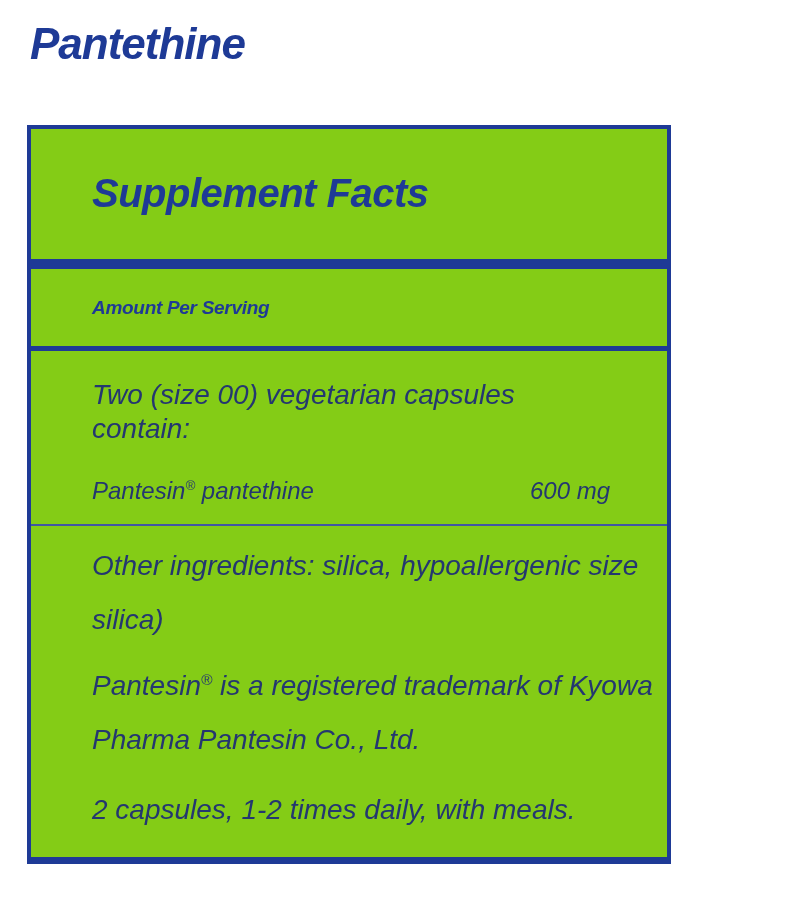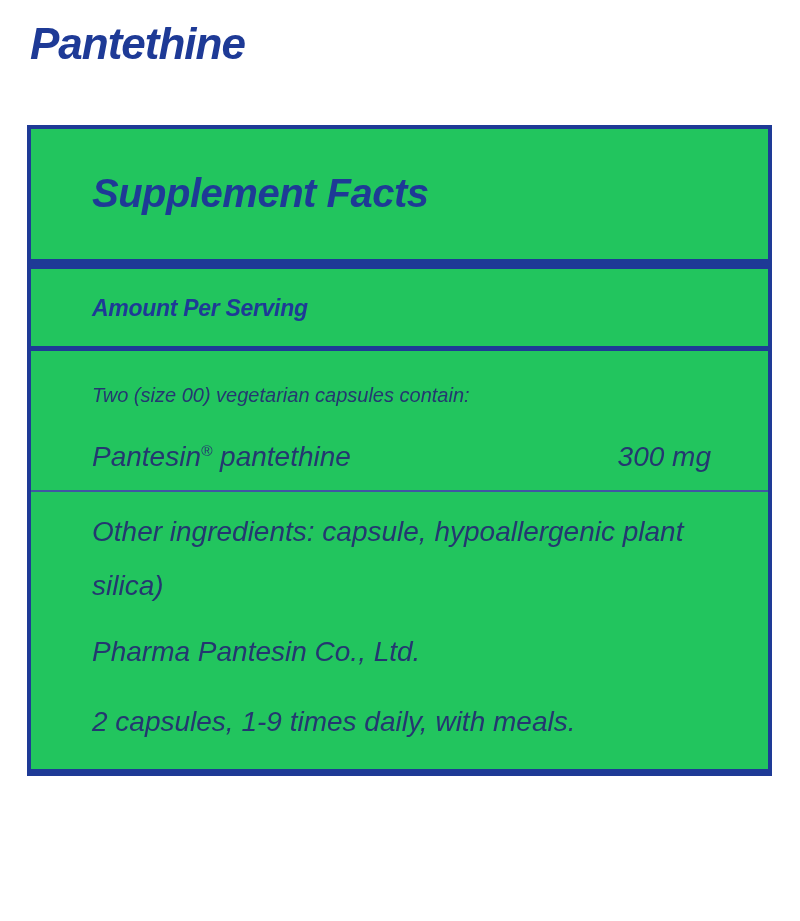--- a/index.html
+++ b/index.html
@@ -18,68 +18,68 @@
   }
   .page-title {
     margin: 18px 0 0 30px;
     font-size: 44px;
     line-height: 52px;
     font-weight: bold;
     letter-spacing: -1px;
     color: var(--accent, #1e3a96);
   }
   .facts-box {
-    width: 745px;
+    width: 644px;
     margin: 55px 0 0 27px;
     border: 4px solid var(--accent, #1e3a96);
     border-bottom-width: 7px;
-    background: #22c55e;
+    background: #84cc16;
   }
   .sf-heading {
     padding: 42px 20px 44px 61px;
     font-size: 40px;
     line-height: 44px;
     font-weight: bold;
     letter-spacing: -0.5px;
     color: var(--accent, #1e3a96);
   }
   .bar-thick {
     height: 10px;
     background: var(--accent, #1e3a96);
   }
   .sub-heading {
     padding: 23px 20px 22px 61px;
-    font-size: 23px;
+    font-size: 19px;
     line-height: 32px;
     font-weight: bold;
     letter-spacing: -0.3px;
     color: var(--accent, #1e3a96);
   }
   .bar-med {
     height: 5px;
     background: var(--accent, #1e3a96);
   }
   .bar-thin {
     height: 2px;
     background: var(--divider-light, #4156a3);
   }
   .serving-section {
     padding: 27px 57px 16px 61px;
     color: var(--ink, #243770);
   }
   .serving-line {
     margin: 0 0 28px 0;
-    font-size: 20px;
+    font-size: 28px;
     line-height: 34px;
   }
   .ingredient-row {
     display: flex;
     justify-content: space-between;
     align-items: baseline;
-    font-size: 28px;
+    font-size: 24px;
     line-height: 34px;
   }
   .notes-section {
     padding: 13px 57px 20px 61px;
     color: var(--ink, #243770);
   }
   .para {
     margin: 0;
     font-size: 28px;
     line-height: 54px;
@@ -108,30 +108,31 @@
     <div class="bar-thick"></div>
 
     <div class="sub-heading">Amount Per Serving</div>
 
     <div class="bar-med"></div>
 
     <div class="serving-section">
       <p class="serving-line">Two (size 00) vegetarian capsules contain:</p>
       <div class="ingredient-row">
         <span class="ingredient-name"><span>Pantesin</span><sup>®</sup><span> pantethine</span></span>
-        <span class="ingredient-amount">300 mg</span>
+        <span class="ingredient-amount">600 mg</span>
       </div>
     </div>
 
     <div class="bar-thin"></div>
 
     <div class="notes-section">
       <p class="para">
-        <span class="pline">Other ingredients: capsule, hypoallergenic plant</span>
+        <span class="pline">Other ingredients: silica, hypoallergenic size</span>
         <span class="pline">silica)</span>
       </p>
       <p class="para para-trademark">
+        <span class="pline"><span>Pantesin</span><sup>®</sup><span> is a registered trademark of Kyowa</span></span>
         <span class="pline">Pharma Pantesin Co., Ltd.</span>
       </p>
-      <p class="para para-dosage">2 capsules, 1-9 times daily, with meals.</p>
+      <p class="para para-dosage">2 capsules, 1-2 times daily, with meals.</p>
     </div>
   </section>
 </div>
 
 </body></html>

